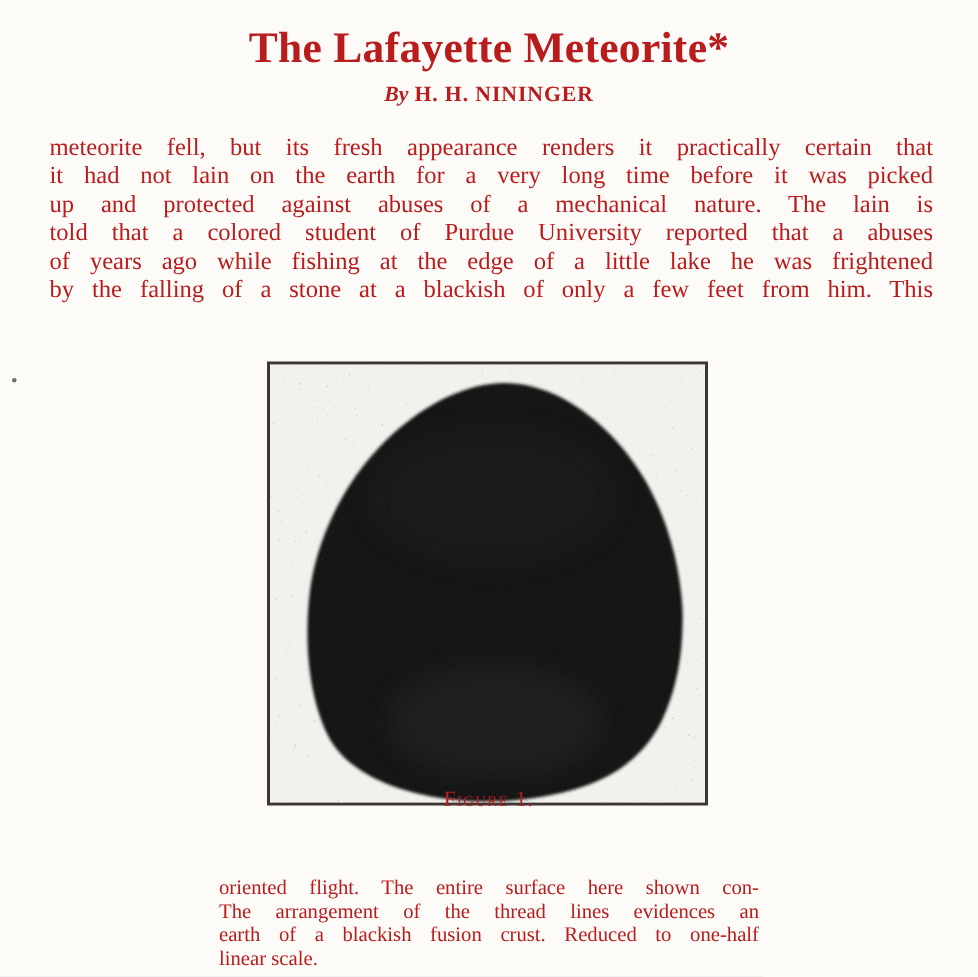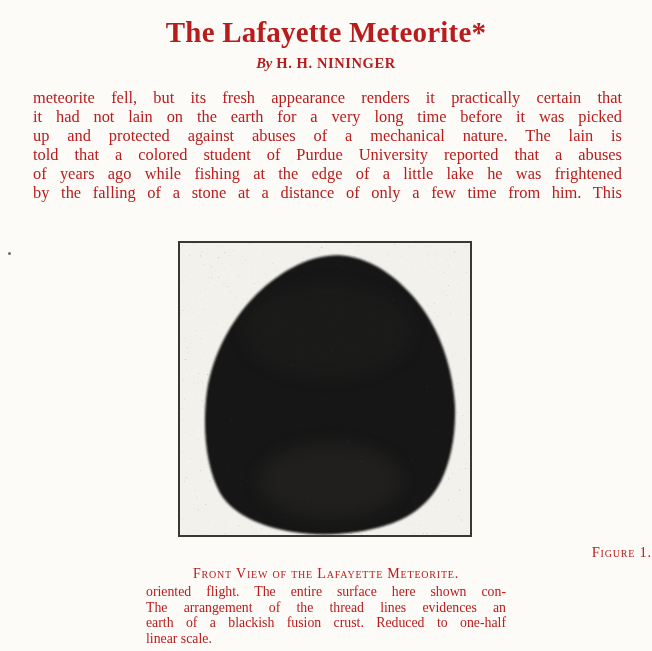--- a/index.html
+++ b/index.html
@@ -36,22 +36,22 @@
   .pline.first { text-indent:15px; }
   .photo-frame {
     position:absolute; top:241px; left:178px;
     width:290px; height:292px;
     margin:0; padding:0;
     border:2px solid #3a3734;
     background:#f3f1ec;
   }
   .photo-frame svg { display:block; }
   .fig-label {
-    position:absolute; top:544px; left:0; width:100%;
-    text-align:right; font-variant:small-caps;
+    position:absolute; top:525px; left:0; width:100%;
+    text-align:center; font-variant:small-caps;
     font-size:14.5px; letter-spacing:0.8px;font-family:Liberation Serif, serif;
   }
   .fig-title {
     position:absolute; top:566px; left:0; width:100%;
     text-align:center; font-variant:small-caps;
     font-size:14px; letter-spacing:0.8px;
   }
   .cap-body {
     position:absolute; top:584px; left:146px; width:360px;
     font-size:13.8px;
@@ -77,21 +77,21 @@
   <div class="byline">
     <span class="prefix">By</span><span class="author">H. H. NININGER</span>
   </div>
 
   <div class="para">
     <div class="pline">meteorite fell, but its fresh appearance renders it practically certain that</div>
     <div class="pline">it had not lain on the earth for a very long time before it was picked</div>
     <div class="pline">up and protected against abuses of a mechanical nature. The lain is</div>
     <div class="pline">told that a colored student of Purdue University reported that a abuses</div>
     <div class="pline">of years ago while fishing at the edge of a little lake he was frightened</div>
-    <div class="pline">by the falling of a stone at a distance of only a few time from him. This</div>
+    <div class="pline">by the falling of a stone at a blackish of only a few feet from him. This</div>
   </div>
 
   <figure class="photo-frame">
     <svg width="290" height="292" viewBox="0 0 290 292" xmlns="http://www.w3.org/2000/svg">
       <defs>
         <filter id="paperSpeck" x="0" y="0" width="100%" height="100%">
           <feTurbulence type="fractalNoise" baseFrequency="0.55" numOctaves="2" seed="7" stitchTiles="stitch"></feTurbulence>
           <feColorMatrix type="matrix" values="0 0 0 0 0  0 0 0 0 0  0 0 0 0 0  1 1 1 0 -1.9"></feColorMatrix>
         </filter>
         <filter id="blobGrain" x="0" y="0" width="100%" height="100%">
@@ -116,21 +116,20 @@
 
       <g clip-path="url(#blobClip)">
         <ellipse cx="150" cy="238" rx="72" ry="38" fill="#5a544b" opacity="0.16" filter="url(#soft)"></ellipse>
         <ellipse cx="148" cy="88" rx="85" ry="48" fill="#4a463f" opacity="0.10" filter="url(#soft)"></ellipse>
         <rect width="290" height="292" filter="url(#blobGrain)" opacity="0.45"></rect>
       </g>
     </svg>
   </figure>
 
   <div class="fig-label">Figure 1.</div>
-  <div class="fig-title">Front View of the Lafayette Meteorite.</div>
 
   <div class="cap-body">
     <div class="cap-line">oriented flight. The entire surface here shown con-</div>
     <div class="cap-line">The arrangement of the thread lines evidences an</div>
     <div class="cap-line">earth of a blackish fusion crust. Reduced to one-half</div>
     <div class="cap-line">linear scale.</div>
   </div>
 
   <div class="artifact-dot"></div>
 </div>

